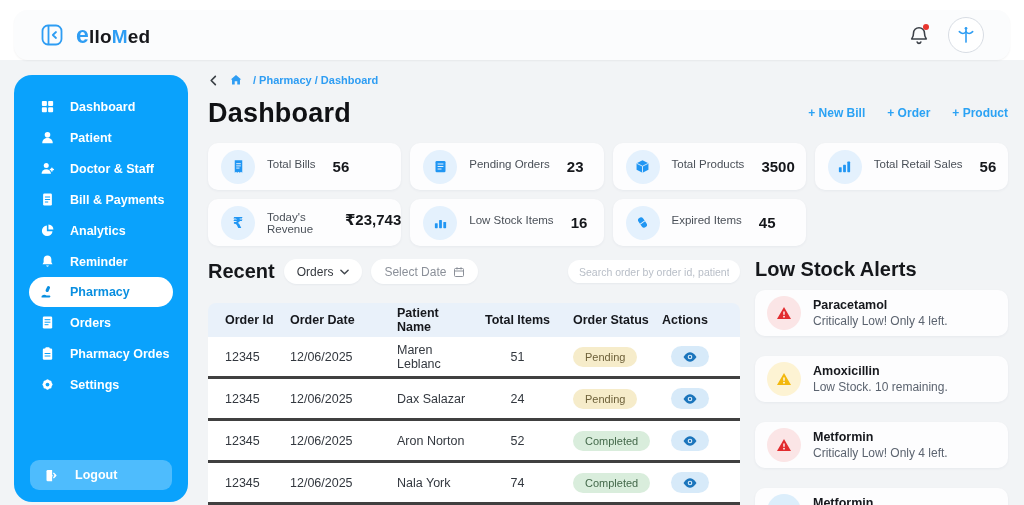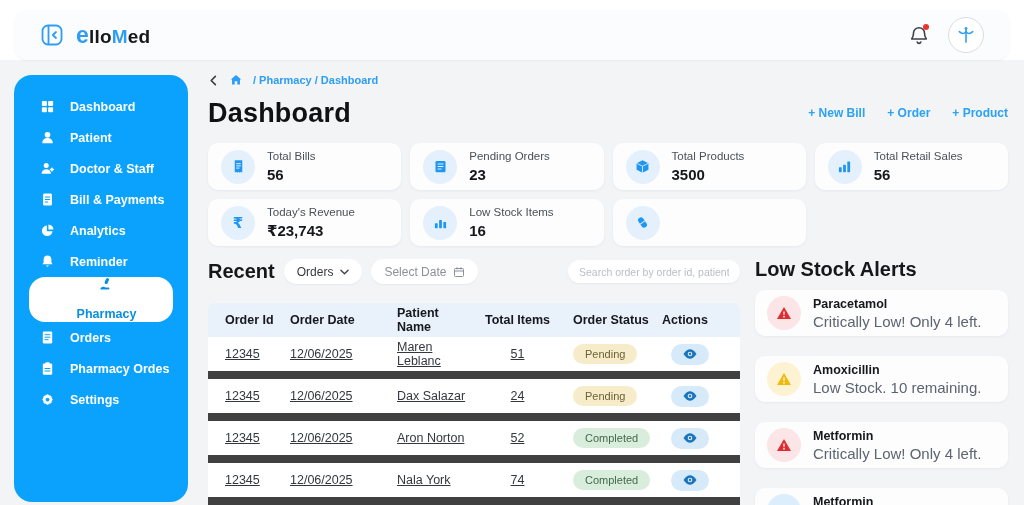--- a/index.html
+++ b/index.html
@@ -34,21 +34,21 @@
     position:absolute; left:14px; top:75px; width:174px; height:427px;
     background:#0aa2fc; border-radius:18px; padding-top:16px; z-index:4;
   }
   .nav-item {
     height:31px; display:flex; align-items:center; gap:15px;
     padding-left:26px; color:#ffffff; font-size:12.5px; font-weight:700; cursor:pointer;
   }
   .nav-item .nav-ico { width:15px; height:15px; flex:0 0 15px; display:flex; }
   .nav-item.active {
     background:#ffffff; color:#0a8fe0; border-radius:16px;
-    margin:0 15px; padding-left:11px; height:45px;flex-direction:column;
+    margin:0 15px; padding-left:11px; height:30px;
   }
   .logout-btn {
     position:absolute; left:16px; right:16px; bottom:12px; height:30px;
     background:rgba(255,255,255,.28); border-radius:9px;
     display:flex; align-items:center; gap:16px; padding-left:14px;
     color:#ffffff; font-size:12.5px; font-weight:700; cursor:pointer;
   }
   
   .main { position:absolute; left:208px; right:16px; top:68px; z-index:3; }
   .breadcrumb { display:flex; align-items:center; gap:10px; margin-top:5px; height:14px; }
@@ -66,21 +66,21 @@
   }
   .stat-card {
     height:47px; background:#fdfdfe; border-radius:10px;
     box-shadow:0 1px 3px rgba(25,45,80,.05);
     display:flex; align-items:center; gap:12px; padding-left:13px;
   }
   .stat-ico {
     width:34px; height:34px; border-radius:50%; background:#e4f1fd; flex:0 0 34px;
     display:flex; align-items:center; justify-content:center; color:#2096f3;
   }
-  .stat-txt { display:flex; flex-direction:column; gap:4px; }
+  .stat-txt { display:flex; flex-direction:row; gap:17px; }
   .stat-label { font-size:11.5px; color:#4a5058; }
   .stat-value { font-size:15px; font-weight:700; color:#15171b; }
   .rupee-glyph { font-size:15px; font-weight:700; color:#2096f3; }
   
   .lower { margin-top:12px; display:flex; gap:15px; }
   .recent-col { width:532px; flex:0 0 532px; }
   .alerts-col { flex:1; }
   .recent-head { display:flex; align-items:center; gap:9px; height:27px; }
   .section-title { font-size:20px; font-weight:800; color:#15171b; }
   .pill-btn {
@@ -96,21 +96,21 @@
     box-shadow:0 1px 2px rgba(25,45,80,.05); font-family:inherit;
   }
   .search-input::placeholder { color:#b8bec7; }
   
   .table { margin-top:18px; width:532px; }
   .t-row { display:grid; grid-template-columns:70px 107px 90px 85px 90px 90px; align-items:center; }
   .t-head {
     background:#e9f1fa; height:34px; border-radius:8px 8px 0 0;
     font-size:12.5px; font-weight:700; color:#16181d;
   }
-  .t-body-row { background:#ffffff; height:42px; border-bottom:8px solid #404040; font-size:12.5px; color:#33383f;text-decoration:underline; }
+  .t-body-row { background:#ffffff; height:42px; border-bottom:3px solid #404040; font-size:12.5px; color:#33383f; }
   .c1 { padding-left:17px; }
   .c2 { padding-left:12px; }
   .c3 { padding-left:12px; }
   .c4 { text-align:center; }
   .c5 { padding-left:13px; }
   .c6 { padding-left:12px; }
   .badge {
     display:inline-block; padding:4px 12px; border-radius:11px; font-size:11px;
   }
   .badge.pending   { background:#f6ecca; color:#6d6039; }
@@ -128,21 +128,21 @@
   }
   .alert-ico {
     width:34px; height:34px; border-radius:50%; flex:0 0 34px;
     display:flex; align-items:center; justify-content:center;
   }
   .alert-ico.critical { background:#fbe5e6; color:#e22b2e; }
   .alert-ico.low      { background:#fdf3d3; color:#f3b80c; }
   .alert-ico.moderate { background:#dceefb; color:#2e9df3; }
   .alert-txt { display:flex; flex-direction:column; gap:2px; }
   .alert-name { font-size:12.5px; font-weight:700; color:#16181d; }
-  .alert-note { font-size:15px; color:#5c6470; }
+  .alert-note { font-size:12px; color:#5c6470; }
 </style>
 </head>
 <body>
 
 <header class="topbar">
   <span class="sidebar-toggle">
     <svg viewBox="0 0 24 24" width="24" height="24" fill="none" stroke="#2e9df3" stroke-width="1.8" stroke-linecap="round" stroke-linejoin="round">
       <rect x="2.5" y="2.5" width="19" height="19" rx="5.5"></rect>
       <path d="M8.5 3v18"></path>
       <path d="M16 9l-3.2 3 3.2 3"></path>
@@ -264,20 +264,30 @@
   <div class="nav-item">
     <span class="nav-ico">
       <svg viewBox="0 0 24 24" width="15" height="15" fill="#fff">
           <rect x="5.5" y="5.5" width="13" height="13" rx="2.5"></rect>
           <rect x="5.5" y="5.5" width="13" height="13" rx="2.5" transform="rotate(45 12 12)"></rect>
           <circle cx="12" cy="12" r="3" fill="#0aa2fc"></circle>
         </svg>
     </span>
     <span>Settings</span>
   </div>
+  <div class="logout-btn">
+    <span class="nav-ico" style="width:15px;height:15px;display:flex">
+      <svg viewBox="0 0 24 24" width="15" height="15" fill="#fff">
+          <path d="M13 3H6a2 2 0 0 0-2 2v14a2 2 0 0 0 2 2h7z"></path>
+          <path d="M15.5 8.5 19 12l-3.5 3.5M19 12h-7.5" stroke="#fff" stroke-width="2" fill="none" stroke-linecap="round" stroke-linejoin="round"></path>
+          <circle cx="15" cy="12" r="1.4" fill="#5cc0fd"></circle>
+        </svg>
+    </span>
+    <span>Logout</span>
+  </div>
 </nav>
 
 <main class="main">
 
   <div class="breadcrumb">
     <span class="crumb-back">
       <svg viewBox="0 0 12 12" width="11" height="11" fill="none" stroke="#3a3f45" stroke-width="1.8" stroke-linecap="round" stroke-linejoin="round">
           <path d="M8 1.5 3.5 6 8 10.5"></path>
         </svg>
     </span>
@@ -372,20 +382,24 @@
     </div>
     <div class="stat-card">
       <span class="stat-ico">
         <svg viewBox="0 0 24 24" width="15" height="15" fill="#2096f3">
             <g transform="rotate(-35 12 12)">
               <rect x="7.5" y="3" width="9" height="18" rx="4.5"></rect>
               <path d="M7.5 12h9" stroke="#e4f1fd" stroke-width="1.6"></path>
             </g>
           </svg>
       </span>
+      <span class="stat-txt">
+          <span class="stat-label">Expired Items</span>
+          <span class="stat-value">45</span>
+        </span>
     </div>
   </div>
 
   <div class="lower">
 
     <div class="recent-col">
       <div class="recent-head">
         <span class="section-title">Recent</span>
         <button class="pill-btn">
           <span>Orders</span>

